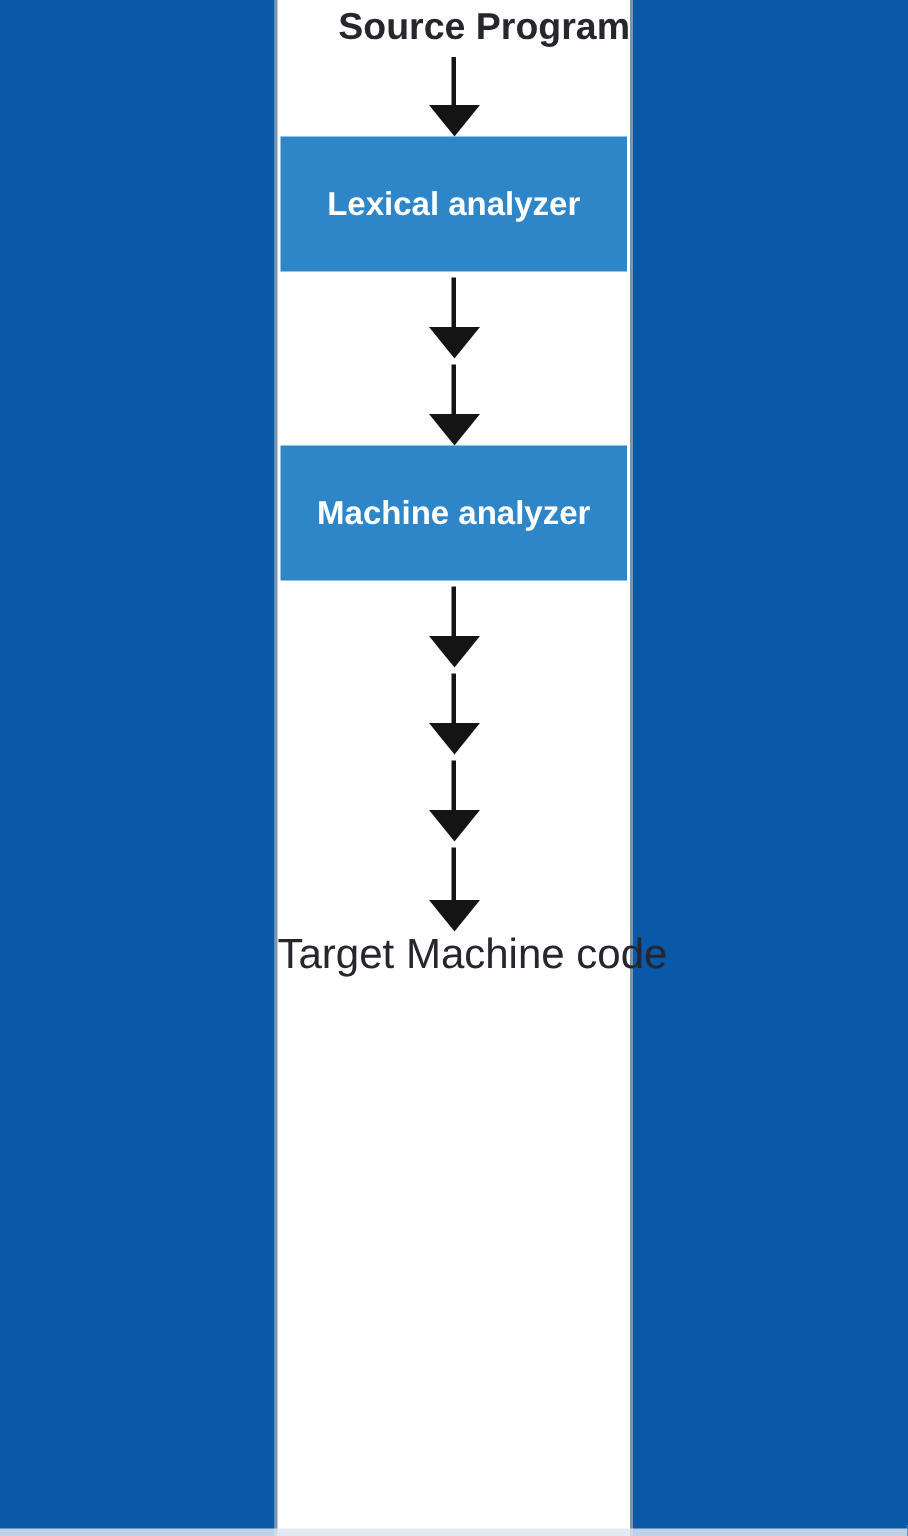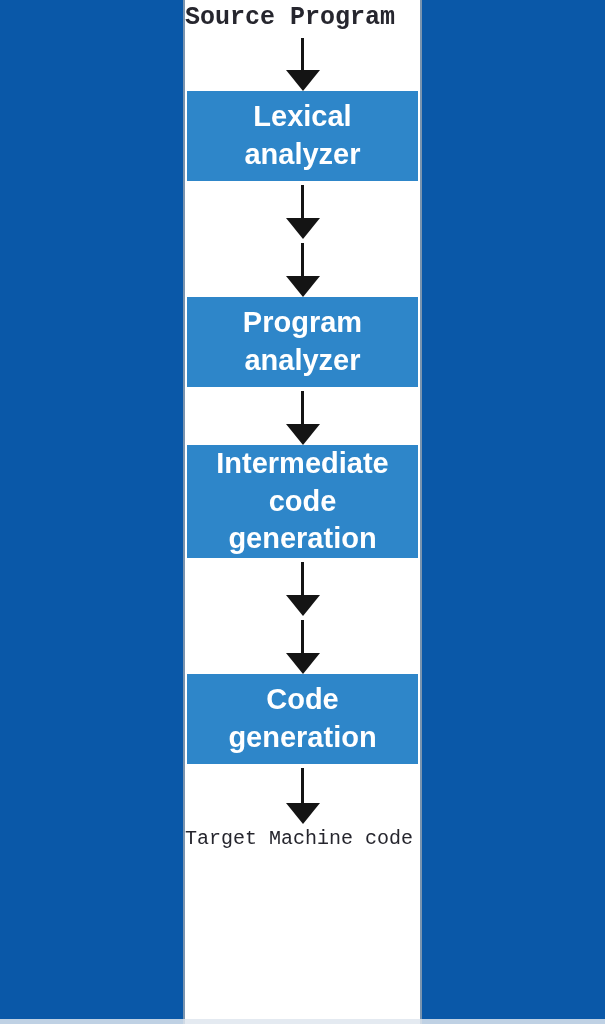--- a/index.html
+++ b/index.html
@@ -22,34 +22,33 @@
     background: var(--panel-background, #FFFFFF);
     border-left: 2px solid rgba(13, 61, 110, 0.55);
     border-right: 2px solid rgba(13, 61, 110, 0.55);
     box-sizing: border-box;
     display: flex;
     flex-direction: column;
     align-items: stretch;
   }
   .endpoint-label {
     flex: 0 0 auto;
-    text-align: left;
+    text-align: right;
     color: var(--label-text, #26262E);
     white-space: nowrap;
-    font-family: Liberation Mono, monospace;
   }
   .endpoint-label.top {
     font-size: 25px;
     font-weight: 600;
     line-height: 32px;
     height: 32px;
     margin-top: 2px;
   }
   .endpoint-label.bottom {
-    font-size: 20px;
+    font-size: 28px;
     font-weight: 400;
     line-height: 30px;
     height: 30px;
     margin-bottom: 20px;
   }
   .arrow {
     flex: 0 0 auto;
     display: flex;
     flex-direction: column;
     align-items: center;
@@ -73,21 +72,21 @@
   }
   .flow-box {
     flex: 0 0 90px;
     margin: 0 2px;
     background: var(--box-fill, #2E86C9);
     color: var(--box-text, #FFFFFF);
     display: flex;
     align-items: center;
     justify-content: center;
     text-align: center;
-    font-size: 29px;
+    font-size: 22px;
     font-weight: 600;
     line-height: 1.3;
     padding: 0 8px;
     box-sizing: border-box;
   }
   .bottom-strip {
     position: absolute;
     left: 0;
     bottom: 0;
     width: 100%;
@@ -115,41 +114,39 @@
       <div class="shaft"></div>
       <div class="head"></div>
     </div>
 
 
     <div class="arrow mid">
       <div class="shaft"></div>
       <div class="head"></div>
     </div>
 
-    <div class="flow-box">Program analyzer</div>
-
-    <div class="arrow mid">
-      <div class="shaft"></div>
-      <div class="head"></div>
-    </div>
-
-    <div class="flow-box">Intermediate code generation</div>
+    <div class="flow-box">Machine analyzer</div>
 
     <div class="arrow mid">
       <div class="shaft"></div>
       <div class="head"></div>
     </div>
 
 
     <div class="arrow mid">
       <div class="shaft"></div>
       <div class="head"></div>
     </div>
 
-    <div class="flow-box">Code generation</div>
+
+    <div class="arrow mid">
+      <div class="shaft"></div>
+      <div class="head"></div>
+    </div>
+
 
     <div class="arrow last">
       <div class="shaft"></div>
       <div class="head"></div>
     </div>
 
     <div class="endpoint-label bottom">Target Machine code</div>
 
   </div>
   <div class="bottom-strip"></div>

